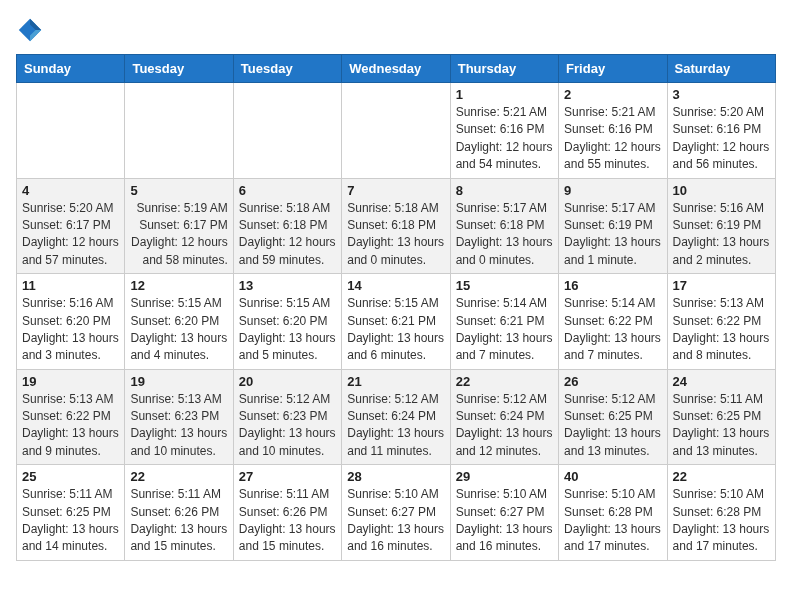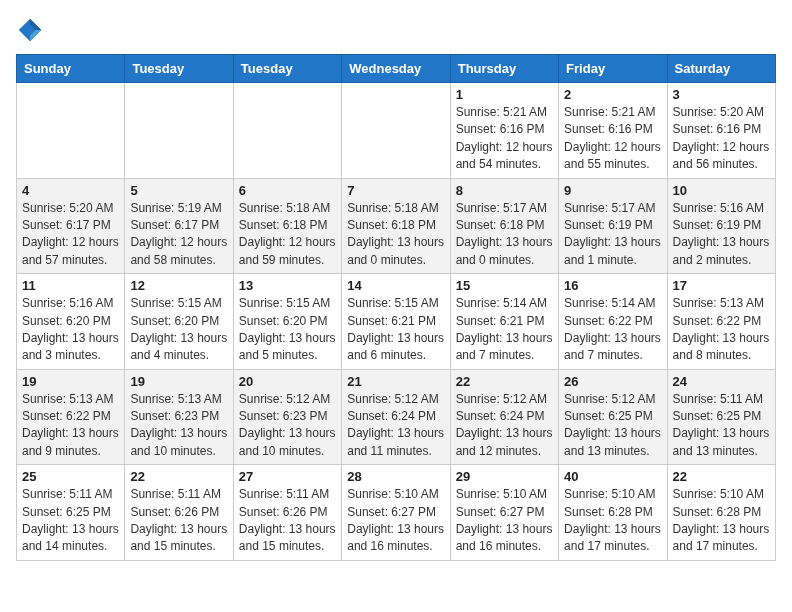--- a/index.html
+++ b/index.html
@@ -147,21 +147,21 @@
       <tr>
         <td>
           <span class="day-num">4</span>
           <div class="day-info" style="white-space: pre-line;">Sunrise: 5:20 AM
 Sunset: 6:17 PM
 Daylight: 12 hours
 and 57 minutes.</div>
         </td>
         <td>
           <span class="day-num">5</span>
-          <div class="day-info" style="white-space: pre-line;">Sunrise: 5:19 AM
+          <div class="day-info" style="white-space: pre-line; text-align: right;">Sunrise: 5:19 AM
 Sunset: 6:17 PM
 Daylight: 12 hours
 and 58 minutes.</div>
         </td>
         <td>
           <span class="day-num">6</span>
           <div class="day-info" style="white-space: pre-line;">Sunrise: 5:18 AM
 Sunset: 6:18 PM
 Daylight: 12 hours
 and 59 minutes.</div>

